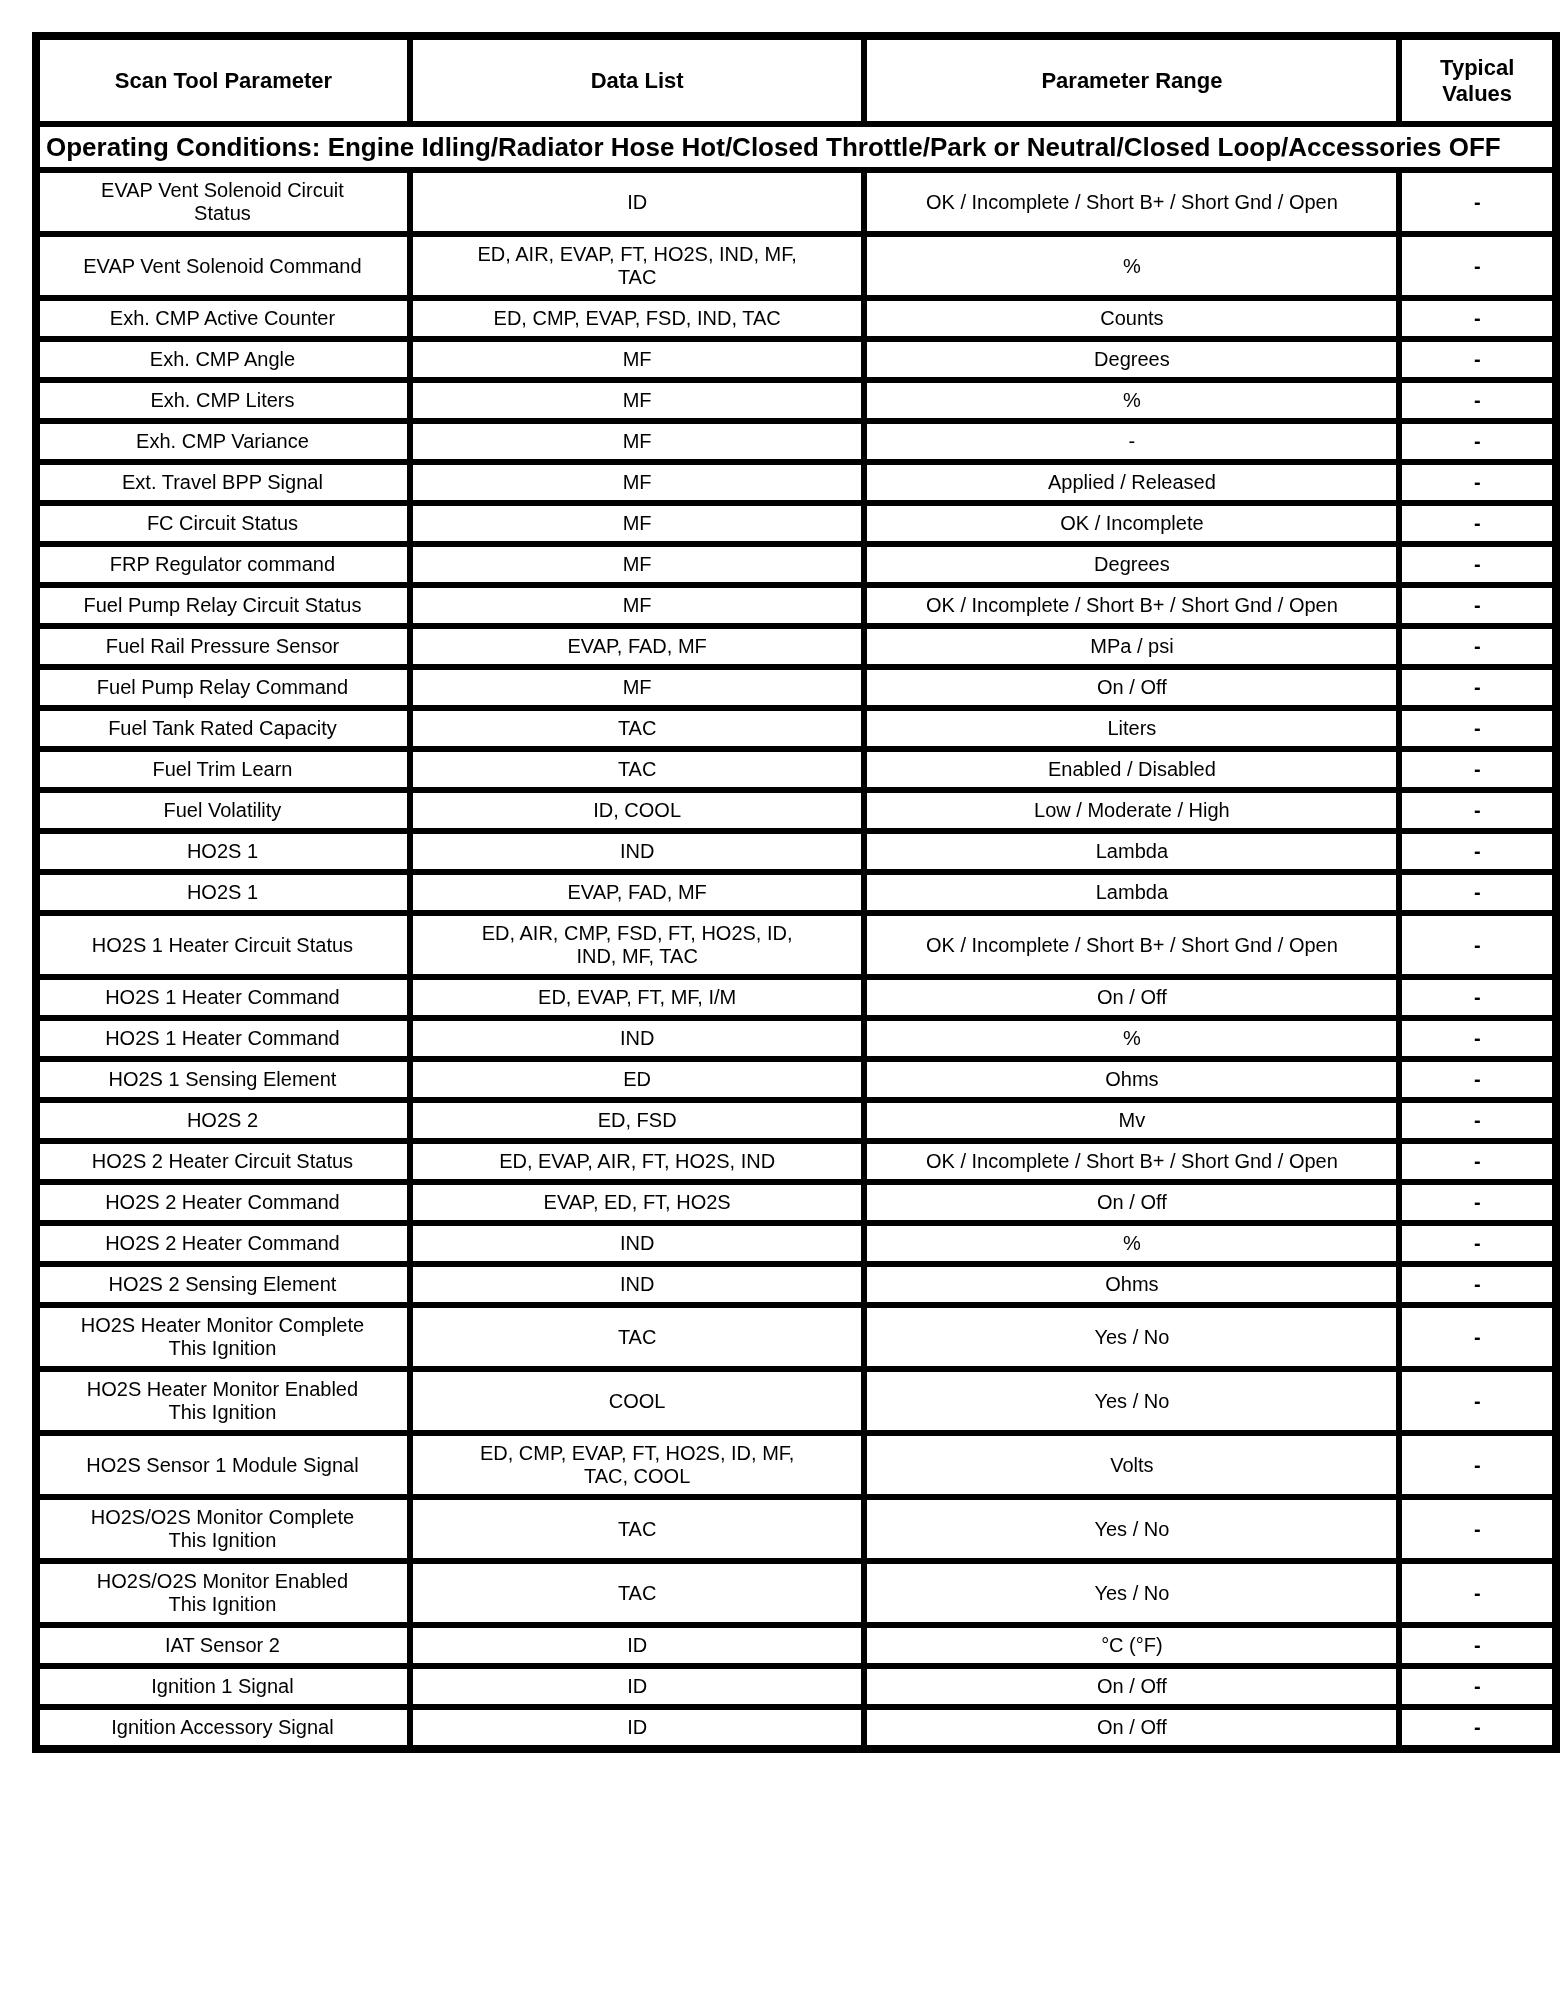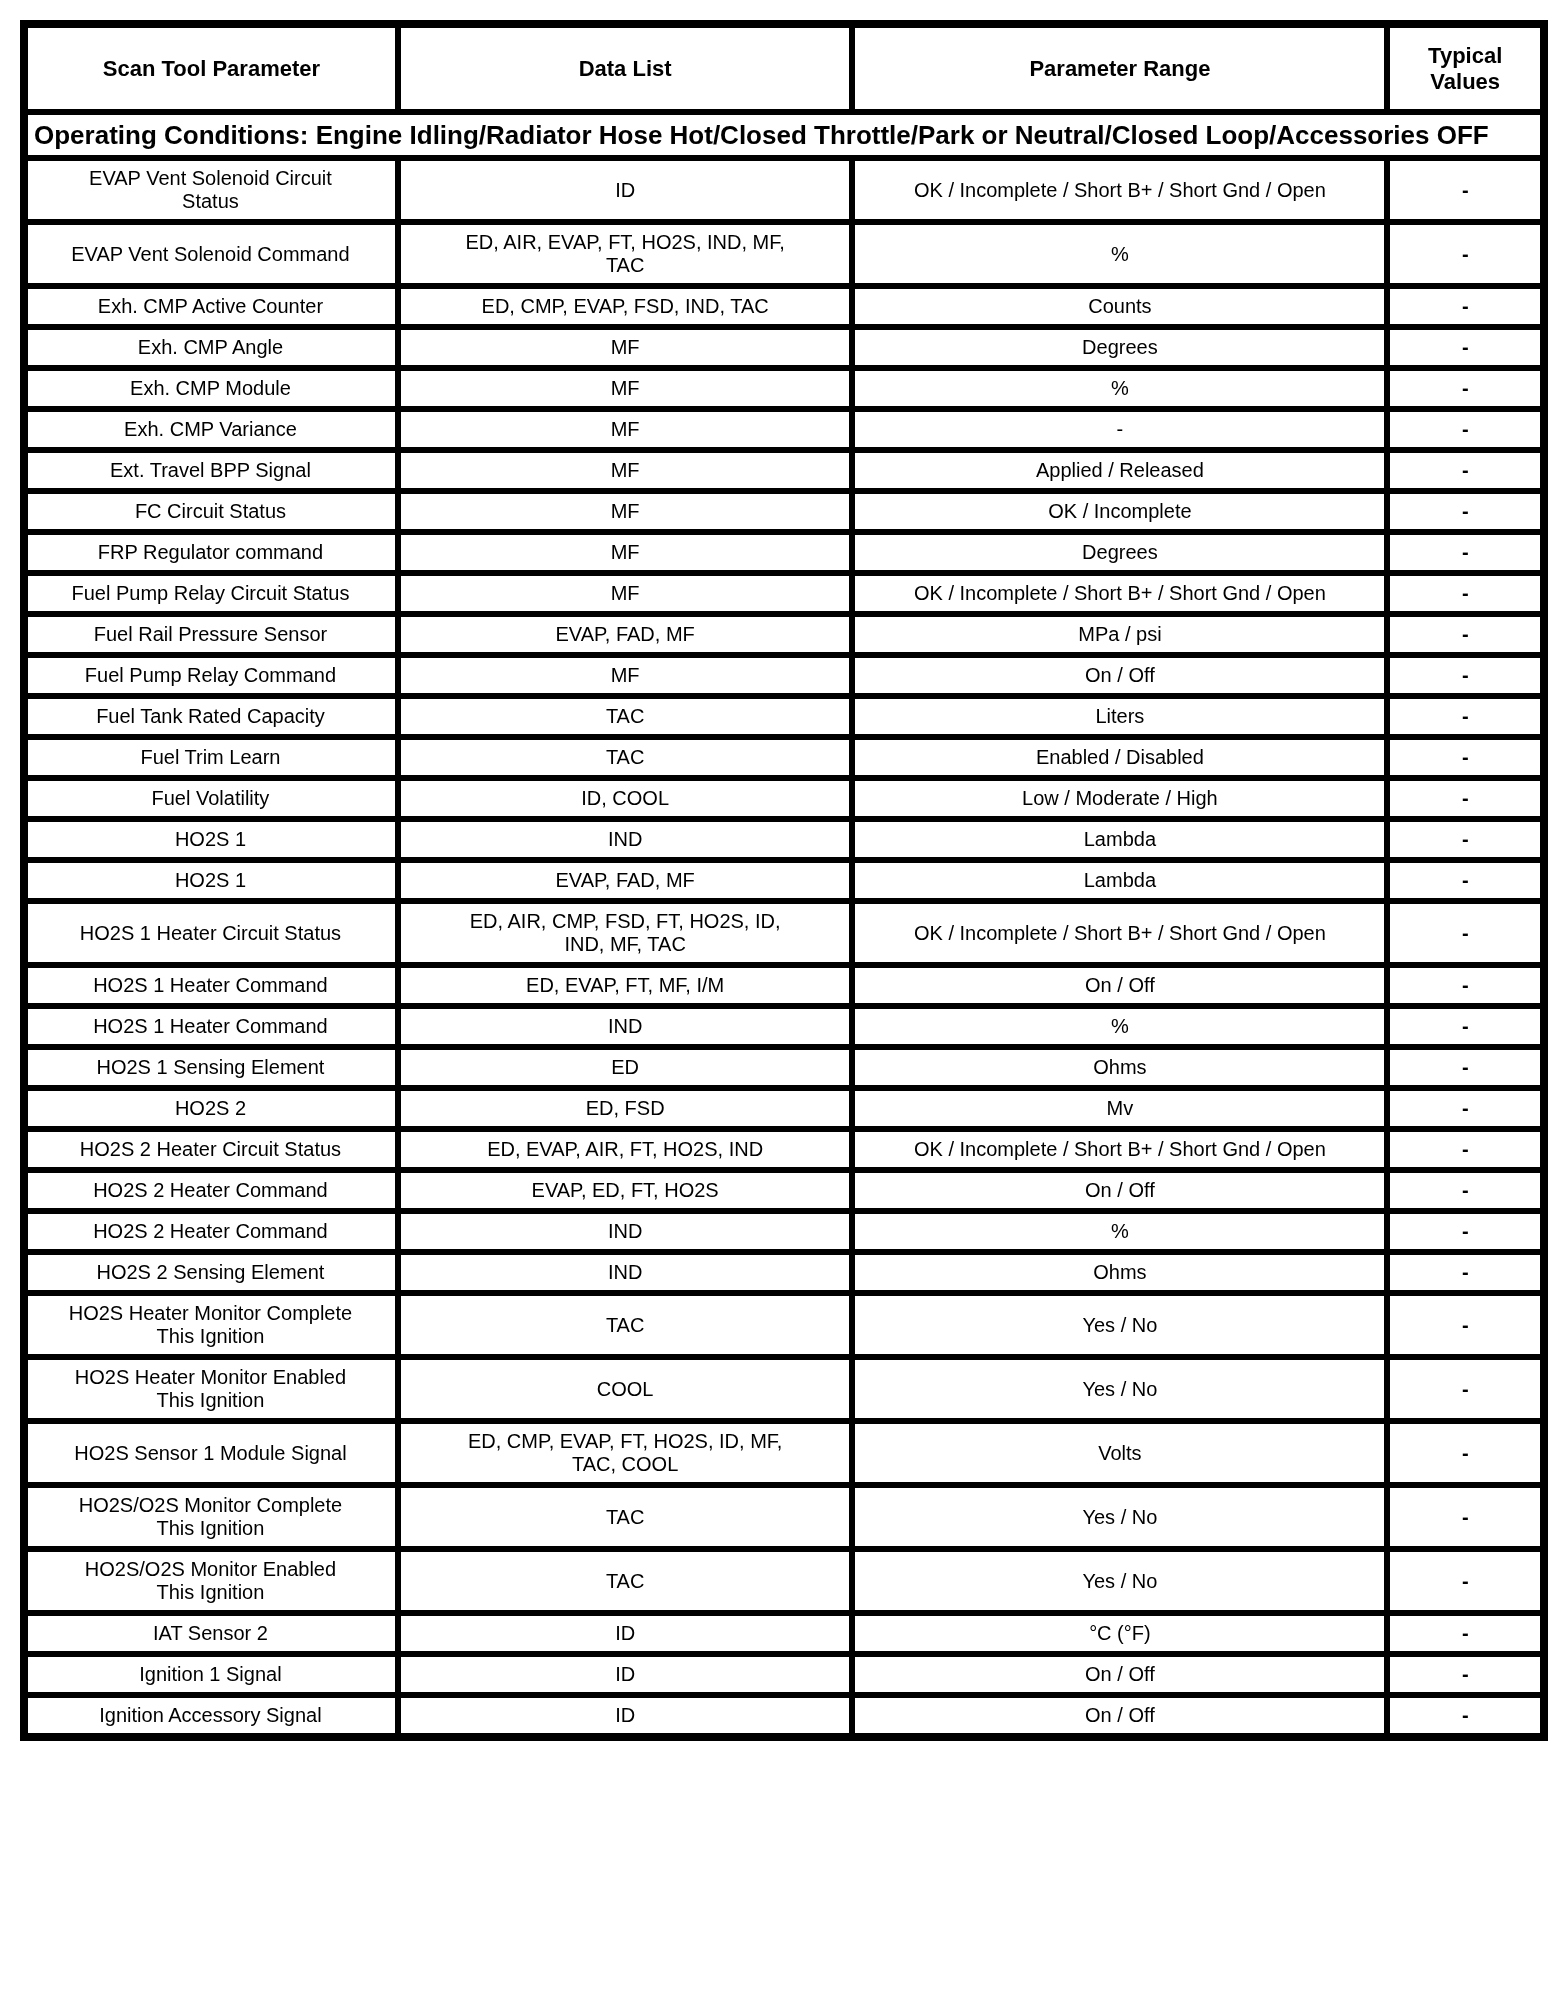--- a/index.html
+++ b/index.html
@@ -8,21 +8,21 @@
     padding: 0;
     background: #ffffff;
     color: #000000;
     font-family: "Liberation Sans", sans-serif;
   }
   body {
     width: 1568px;
     min-height: 2010px;
   }
   .page {
-    padding: 20px;
+    padding: 32px;
   }
   table.scan-table {
     border-collapse: collapse;
     table-layout: fixed;
     width: 1528px;
     border: 8px solid #000;
   }
   col.c1 { width: 24.6%; }
   col.c2 { width: 29.9%; }
   col.c3 { width: 35.2%; }
@@ -108,21 +108,21 @@
           <td class="col-range">Counts</td>
           <td class="col-typical">-</td>
         </tr>
         <tr class="data-row">
           <td class="cell-left col-param">Exh. CMP Angle</td>
           <td class="col-datalist">MF</td>
           <td class="col-range">Degrees</td>
           <td class="col-typical">-</td>
         </tr>
         <tr class="data-row">
-          <td class="cell-left col-param">Exh. CMP Module</td>
+          <td class="cell-left col-param">Exh. CMP Liters</td>
           <td class="col-datalist">MF</td>
           <td class="col-range">%</td>
           <td class="col-typical">-</td>
         </tr>
         <tr class="data-row">
           <td class="cell-left col-param">Exh. CMP Variance</td>
           <td class="col-datalist">MF</td>
           <td class="col-range">-</td>
           <td class="col-typical">-</td>
         </tr>

